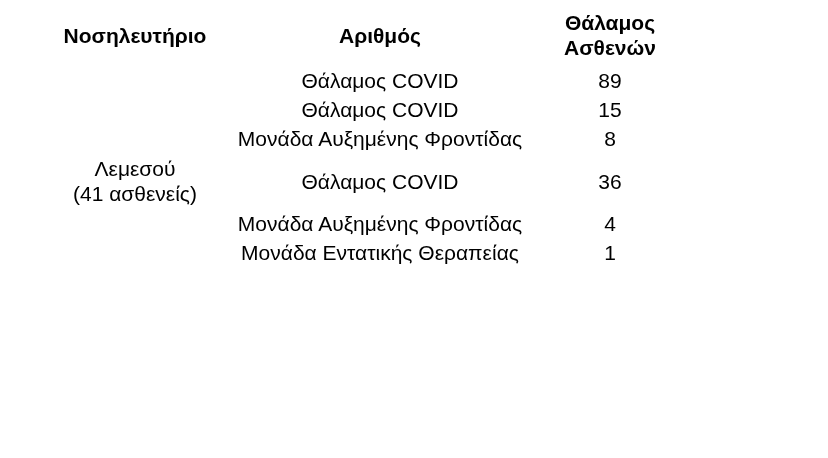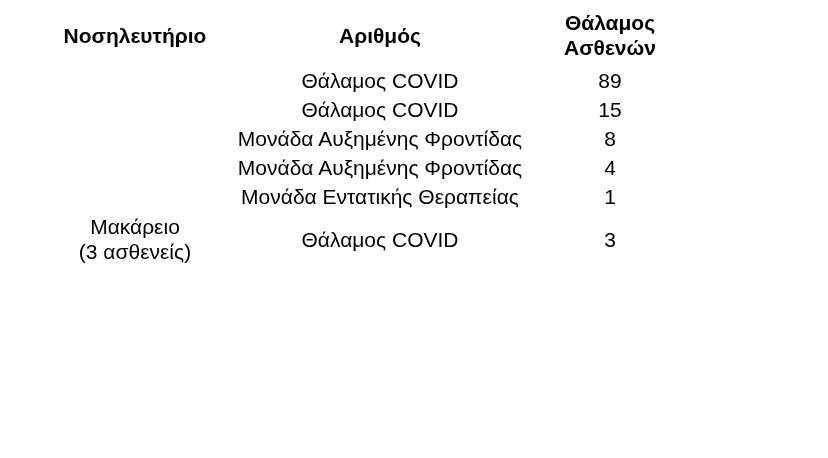--- a/index.html
+++ b/index.html
@@ -78,34 +78,34 @@
     <td class="cell-ward">Θάλαμος COVID</td>
     <td class="cell-count">15</td>
   </tr>
 
   <tr>
     <td class="cell-hospital"></td>
     <td class="cell-ward">Μονάδα Αυξημένης Φροντίδας</td>
     <td class="cell-count">8</td>
   </tr>
 
+  <tr class="group-start">
+    <td class="cell-hospital">Λεμεσού
+(41 ασθενείς)</td>
+    <td class="cell-ward">Θάλαμος COVID</td>
+    <td class="cell-count">36</td>
+  </tr>
 
   <tr>
     <td class="cell-hospital"></td>
     <td class="cell-ward">Μονάδα Αυξημένης Φροντίδας</td>
     <td class="cell-count">4</td>
   </tr>
 
   <tr>
     <td class="cell-hospital"></td>
     <td class="cell-ward">Μονάδα Εντατικής Θεραπείας</td>
     <td class="cell-count">1</td>
   </tr>
 
-  <tr class="group-start">
-    <td class="cell-hospital">Μακάρειο
-(3 ασθενείς)</td>
-    <td class="cell-ward">Θάλαμος COVID</td>
-    <td class="cell-count">3</td>
-  </tr>
 </tbody>
   </table>
 </div>
 
 </body></html>

